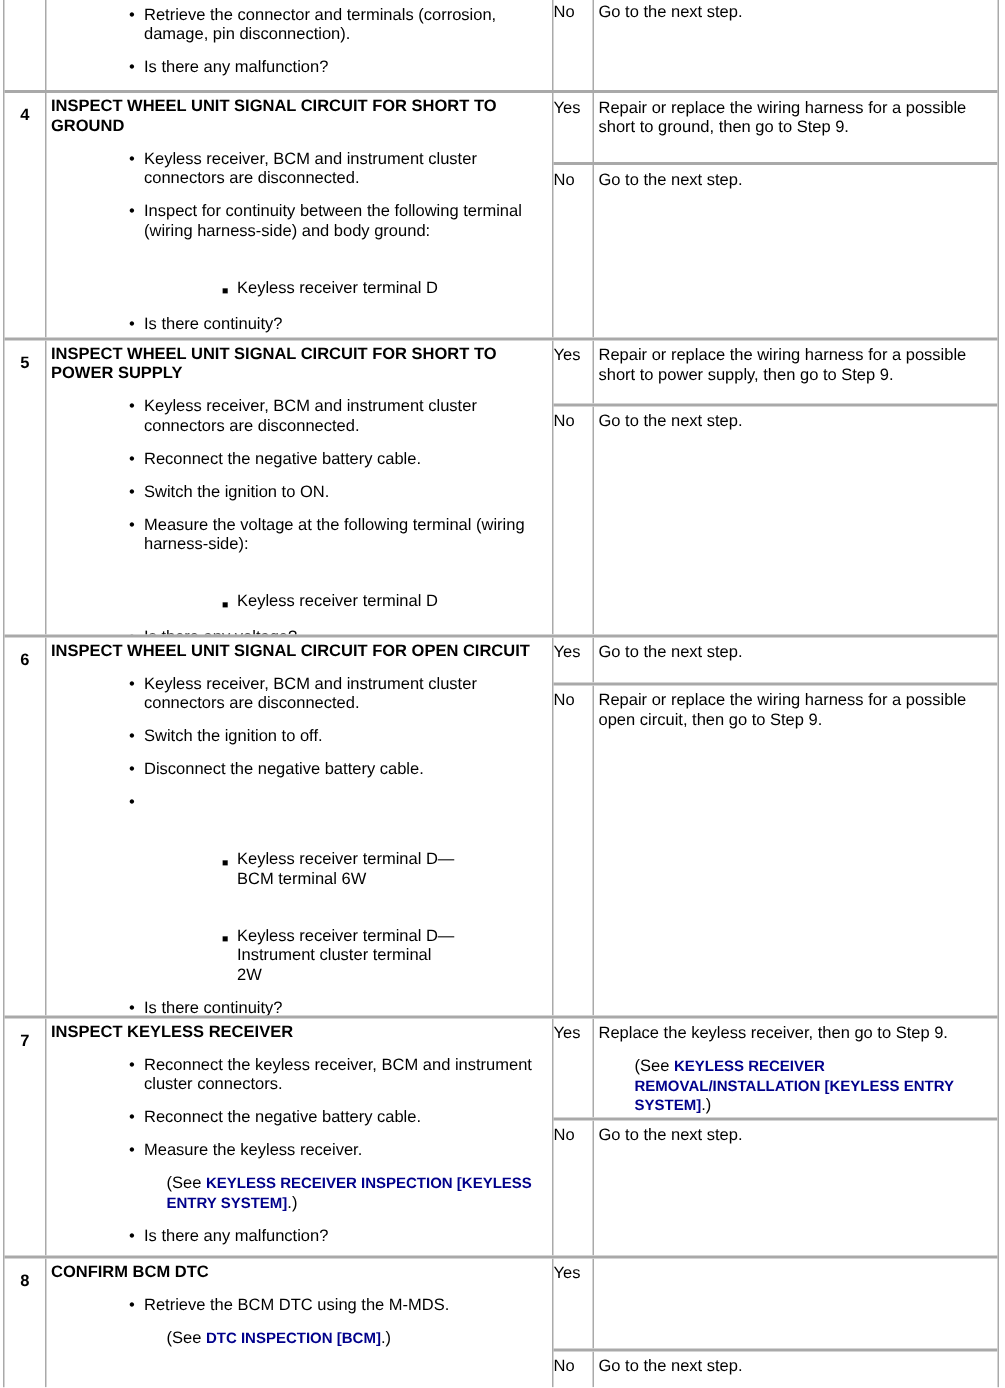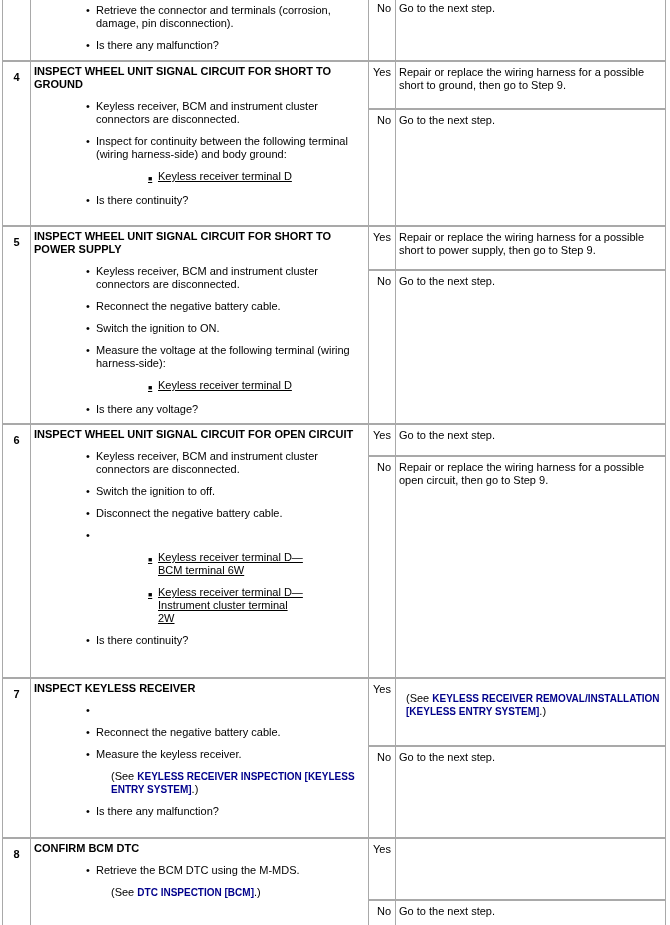--- a/index.html
+++ b/index.html
@@ -15,32 +15,32 @@
     font-family:"Liberation Sans", sans-serif;font-size:11px;line-height:13px;color:var(--text);
   }
   .tbl{margin-left:2px;width:664px;border-left:1px solid var(--border);border-right:1px solid var(--border);}
   .step-row{display:flex;overflow:hidden;border-bottom:2px solid var(--border);}
   .c-num{width:28px;border-right:1px solid var(--border);text-align:center;padding-top:9px;font-weight:bold;}
   .c-desc{width:338px;border-right:1px solid var(--border);padding:1px 4px 4px 3px;overflow:hidden;}
   .c-results{flex:1;display:flex;flex-direction:column;}
   .result{display:flex;overflow:hidden;}
   .result + .result{border-top:2px solid var(--border);}
   .result.grow{flex:1;}
-  .c-ans{width:27px;border-right:1px solid var(--border);text-align:right;padding:4px 4px 0 0;}
+  .c-ans{width:27px;border-right:1px solid var(--border);text-align:left;padding:4px 4px 0 0;}
   .c-act{flex:1;padding:4px 3px 1px 3px;}
   .step-title{font-weight:bold;padding-top:2px;}
   .b1{display:flex;margin-top:9px;}
   .b1 > .marker{width:10px;margin-left:52px;flex:none;}
-  .b2{display:flex;margin-top:9px;text-decoration:underline;}
+  .b2{display:flex;margin-top:25px;}
   .b2 > .marker{width:10px;margin-left:114px;flex:none;font-size:7px;padding-top:2px;}
   .btext{flex:1;}
   .pre{white-space:pre-line;}
   .see{margin-top:9px;}
   .c-desc .see{margin-left:77px;}
-  .c-act .see{margin-left:7px;}
+  .c-act .see{margin-left:24px;}
   .link{color:var(--link);font-weight:bold;font-size:10px;}
 </style>
 </head>
 <body>
 
 <div class="tbl">
 
   <div class="step-row" style="height:62px">
     <div class="c-num"></div>
     <div class="c-desc" style="padding-top:0">
@@ -181,39 +181,41 @@
       </div>
     </div>
   </div>
 
   <div class="step-row" style="height:160px">
     <div class="c-num">7</div>
     <div class="c-desc">
       <div class="step-title">INSPECT KEYLESS RECEIVER</div>
       <div class="b1">
         <span class="marker">•</span>
+        <span class="btext">Reconnect the keyless receiver, BCM and instrument cluster connectors.</span>
       </div>
       <div class="b1">
         <span class="marker">•</span>
         <span class="btext">Reconnect the negative battery cable.</span>
       </div>
       <div class="b1">
         <span class="marker">•</span>
         <span class="btext">Measure the keyless receiver.</span>
       </div>
       <div class="see"><span>(See </span><span class="link">KEYLESS RECEIVER INSPECTION [KEYLESS ENTRY SYSTEM]</span><span>.)</span></div>
       <div class="b1">
         <span class="marker">•</span>
         <span class="btext">Is there any malfunction?</span>
       </div>
     </div>
     <div class="c-results">
       <div class="result" style="min-height:66px">
         <div class="c-ans">Yes</div>
         <div class="c-act">
+          <div>Replace the keyless receiver, then go to Step 9.</div>
           <div class="see"><span>(See </span><span class="link">KEYLESS RECEIVER REMOVAL/INSTALLATION [KEYLESS ENTRY SYSTEM]</span><span>.)</span></div>
         </div>
       </div>
       <div class="result grow">
         <div class="c-ans">No</div>
         <div class="c-act">Go to the next step.</div>
       </div>
     </div>
   </div>
 

